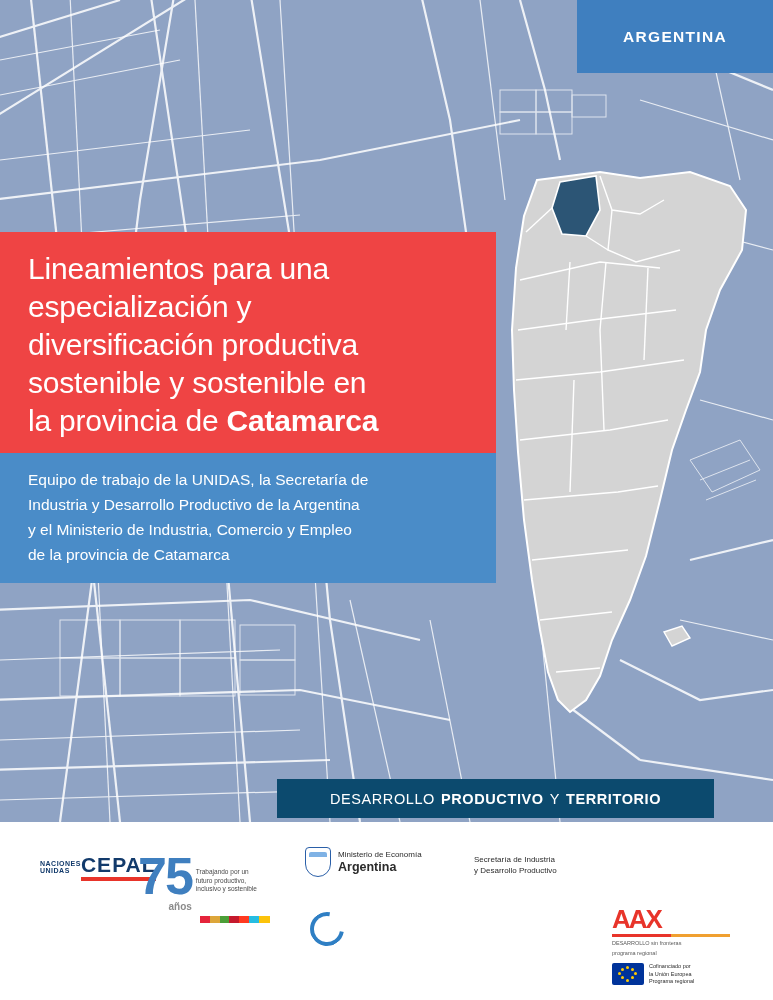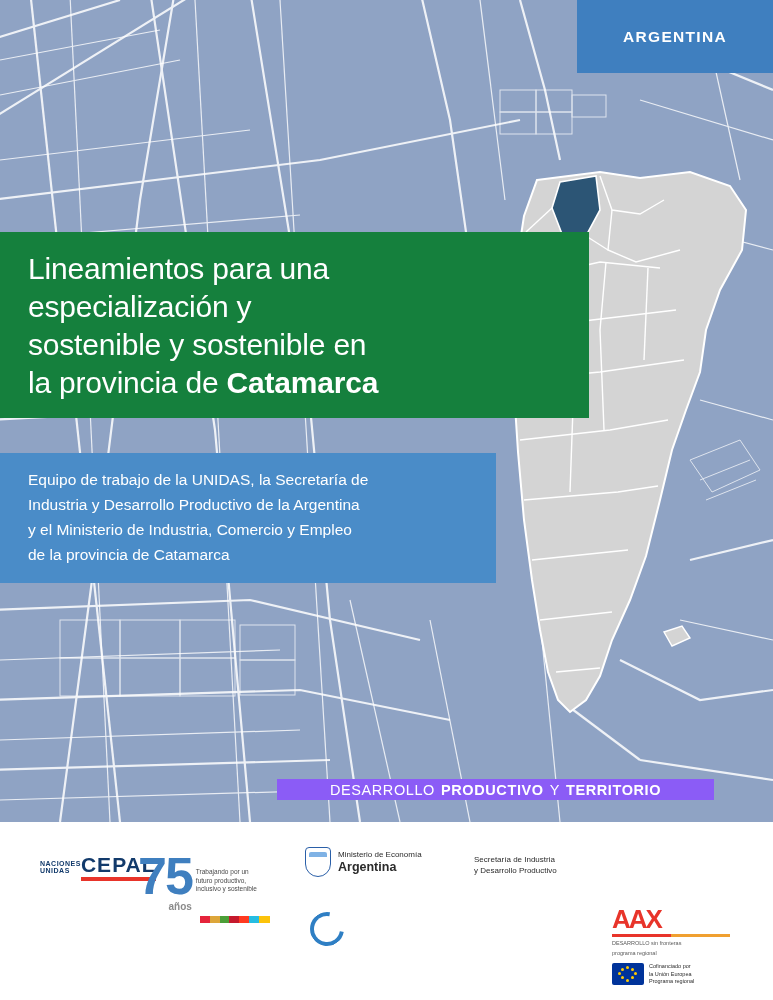--- a/index.html
+++ b/index.html
@@ -45,22 +45,22 @@
     font-size: 15.5px;
     font-weight: bold;
     letter-spacing: 1.3px;
   }
 
   
   .title-block {
     position: absolute;
     left: 0;
     top: 232px;
-    width: 589px;
-    background: #15803d;
+    width: 496px;
+    background: #ef4444;
     padding: 18px 24px 16px 28px;
   }
   .title-block .line {
     color: #ffffff;
     font-size: 30px;
     line-height: 38px;
     font-weight: 400;
     letter-spacing: -0.2px;
     white-space: nowrap;
   }
@@ -82,22 +82,22 @@
     font-weight: 400;
     white-space: nowrap;
   }
 
   
   .banner {
     position: absolute;
     left: 277px;
     top: 779px;
     width: 437px;
-    height: 21px;
-    background: #8b5cf6;
+    height: 39px;
+    background: #0c4a6e;
     display: flex;
     align-items: center;
     justify-content: center;
     gap: 6px;
   }
   .banner span {
     color: #ffffff;
     font-size: 14.5px;
     letter-spacing: 0.6px;
   }
@@ -341,20 +341,23 @@
   </div>
 
   <div class="title-block">
     <div class="line">
       <span>Lineamientos para una</span>
     </div>
     <div class="line">
       <span>especialización y</span>
     </div>
     <div class="line">
+      <span>diversificación productiva</span>
+    </div>
+    <div class="line">
       <span>sostenible y sostenible en</span>
     </div>
     <div class="line">
       <span>la provincia de </span><span class="bold">Catamarca</span>
     </div>
   </div>
 
   <div class="subtitle-block">
     <div class="sline">Equipo de trabajo de la UNIDAS, la Secretaría de</div>
     <div class="sline">Industria y Desarrollo Productivo de la Argentina</div>

